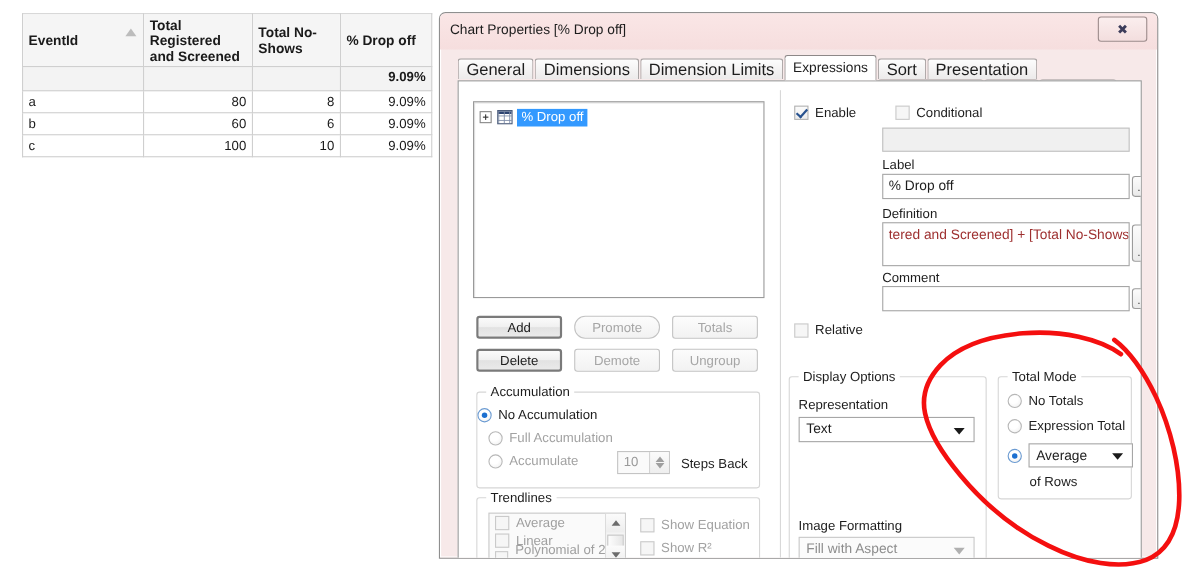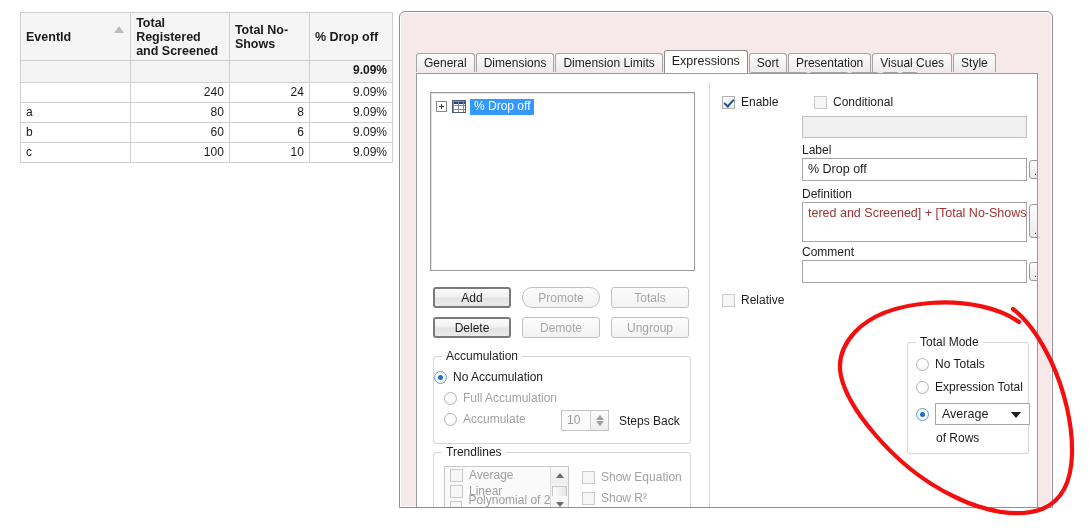--- a/index.html
+++ b/index.html
@@ -92,21 +92,21 @@
   
   .tabstrip {
     position: absolute; left: 16px; top: 41px;
     width: 620px; height: 21px;
   }
   .tab {
     position: relative; float: left;
     height: 19px; line-height: 19px;
     padding: 0 7px;
     margin-right: 1px;
-    font-size: 12px; color: #1d1d1d;
+    font-size: 15px; color: #1d1d1d;
     background: linear-gradient(to bottom, #fdfdfd, #eceaea);
     border: 1px solid #a9a4a4;
     border-bottom: none;
     border-radius: 3px 3px 0 0;
     cursor: pointer;
     box-sizing: border-box;
   }
   .tab.active {
     background: #ffffff;
     height: 23px; line-height: 21px;
@@ -364,26 +364,20 @@
         <th class="c-reg">Total Registered and Screened</th>
         <th class="c-noshow">Total No-Shows</th>
         <th class="c-drop">% Drop off</th>
       </tr>
     </thead>
     <tbody>
       <tr class="total-row">
         <td class="txt"></td>
         <td class="num"></td>
         <td class="num"></td>
-        <td class="num">9.09%</td>
-      </tr>
-      <tr>
-        <td class="txt"></td>
-        <td class="num">240</td>
-        <td class="num">24</td>
         <td class="num">9.09%</td>
       </tr>
       <tr>
         <td class="txt">a</td>
         <td class="num">80</td>
         <td class="num">8</td>
         <td class="num">9.09%</td>
       </tr>
       <tr>
         <td class="txt">b</td>
@@ -395,20 +389,26 @@
         <td class="txt">c</td>
         <td class="num">100</td>
         <td class="num">10</td>
         <td class="num">9.09%</td>
       </tr>
     </tbody>
   </table>
 
   <div id="dialog">
 
+    <div class="titlebar">
+      <div class="title-text">Chart Properties [% Drop off]</div>
+      <div class="close-btn">
+        <div class="close-glyph">✖</div>
+      </div>
+    </div>
 
     <div class="tabstrip">
       <div class="tab">General</div>
       <div class="tab">Dimensions</div>
       <div class="tab">Dimension Limits</div>
       <div class="tab active">Expressions</div>
       <div class="tab">Sort</div>
       <div class="tab">Presentation</div>
       <div class="tab">Visual Cues</div>
       <div class="tab">Style</div>
@@ -522,20 +522,33 @@
 
       <span class="fieldlabel" style="left:385px; top:171px;">Comment</span>
       <div class="txtbox" style="left:385px; top:186px; width:225px; height:23px;"></div>
       <div class="ell-btn" style="left:612px; top:188px;">...</div>
 
       <div class="opt-row" style="left:305px; top:219px;">
         <span class="chk dis"></span>
         <span class="lbl">Relative</span>
       </div>
 
+      <div class="groupbox" style="left:300px; top:268px; width:178px; height:172px;">
+        <span class="gb-title">Display Options</span>
+        <span class="fieldlabel" style="left:8px; top:18px;">Representation</span>
+        <div class="combo" style="left:8px; top:36px; width:160px;">
+          <span>Text</span>
+          <span class="arrow"></span>
+        </div>
+        <span class="fieldlabel" style="left:8px; top:128px;">Image Formatting</span>
+        <div class="combo dis" style="left:8px; top:145px; width:160px;">
+          <span>Fill with Aspect</span>
+          <span class="arrow"></span>
+        </div>
+      </div>
 
       <div class="groupbox" style="left:490px; top:268px; width:120px; height:110px;">
         <span class="gb-title">Total Mode</span>
         <div class="opt-row" style="left:8px; top:14px;">
           <span class="radio"></span>
           <span class="lbl">No Totals</span>
         </div>
         <div class="opt-row" style="left:8px; top:37px;">
           <span class="radio"></span>
           <span class="lbl">Expression Total</span>

